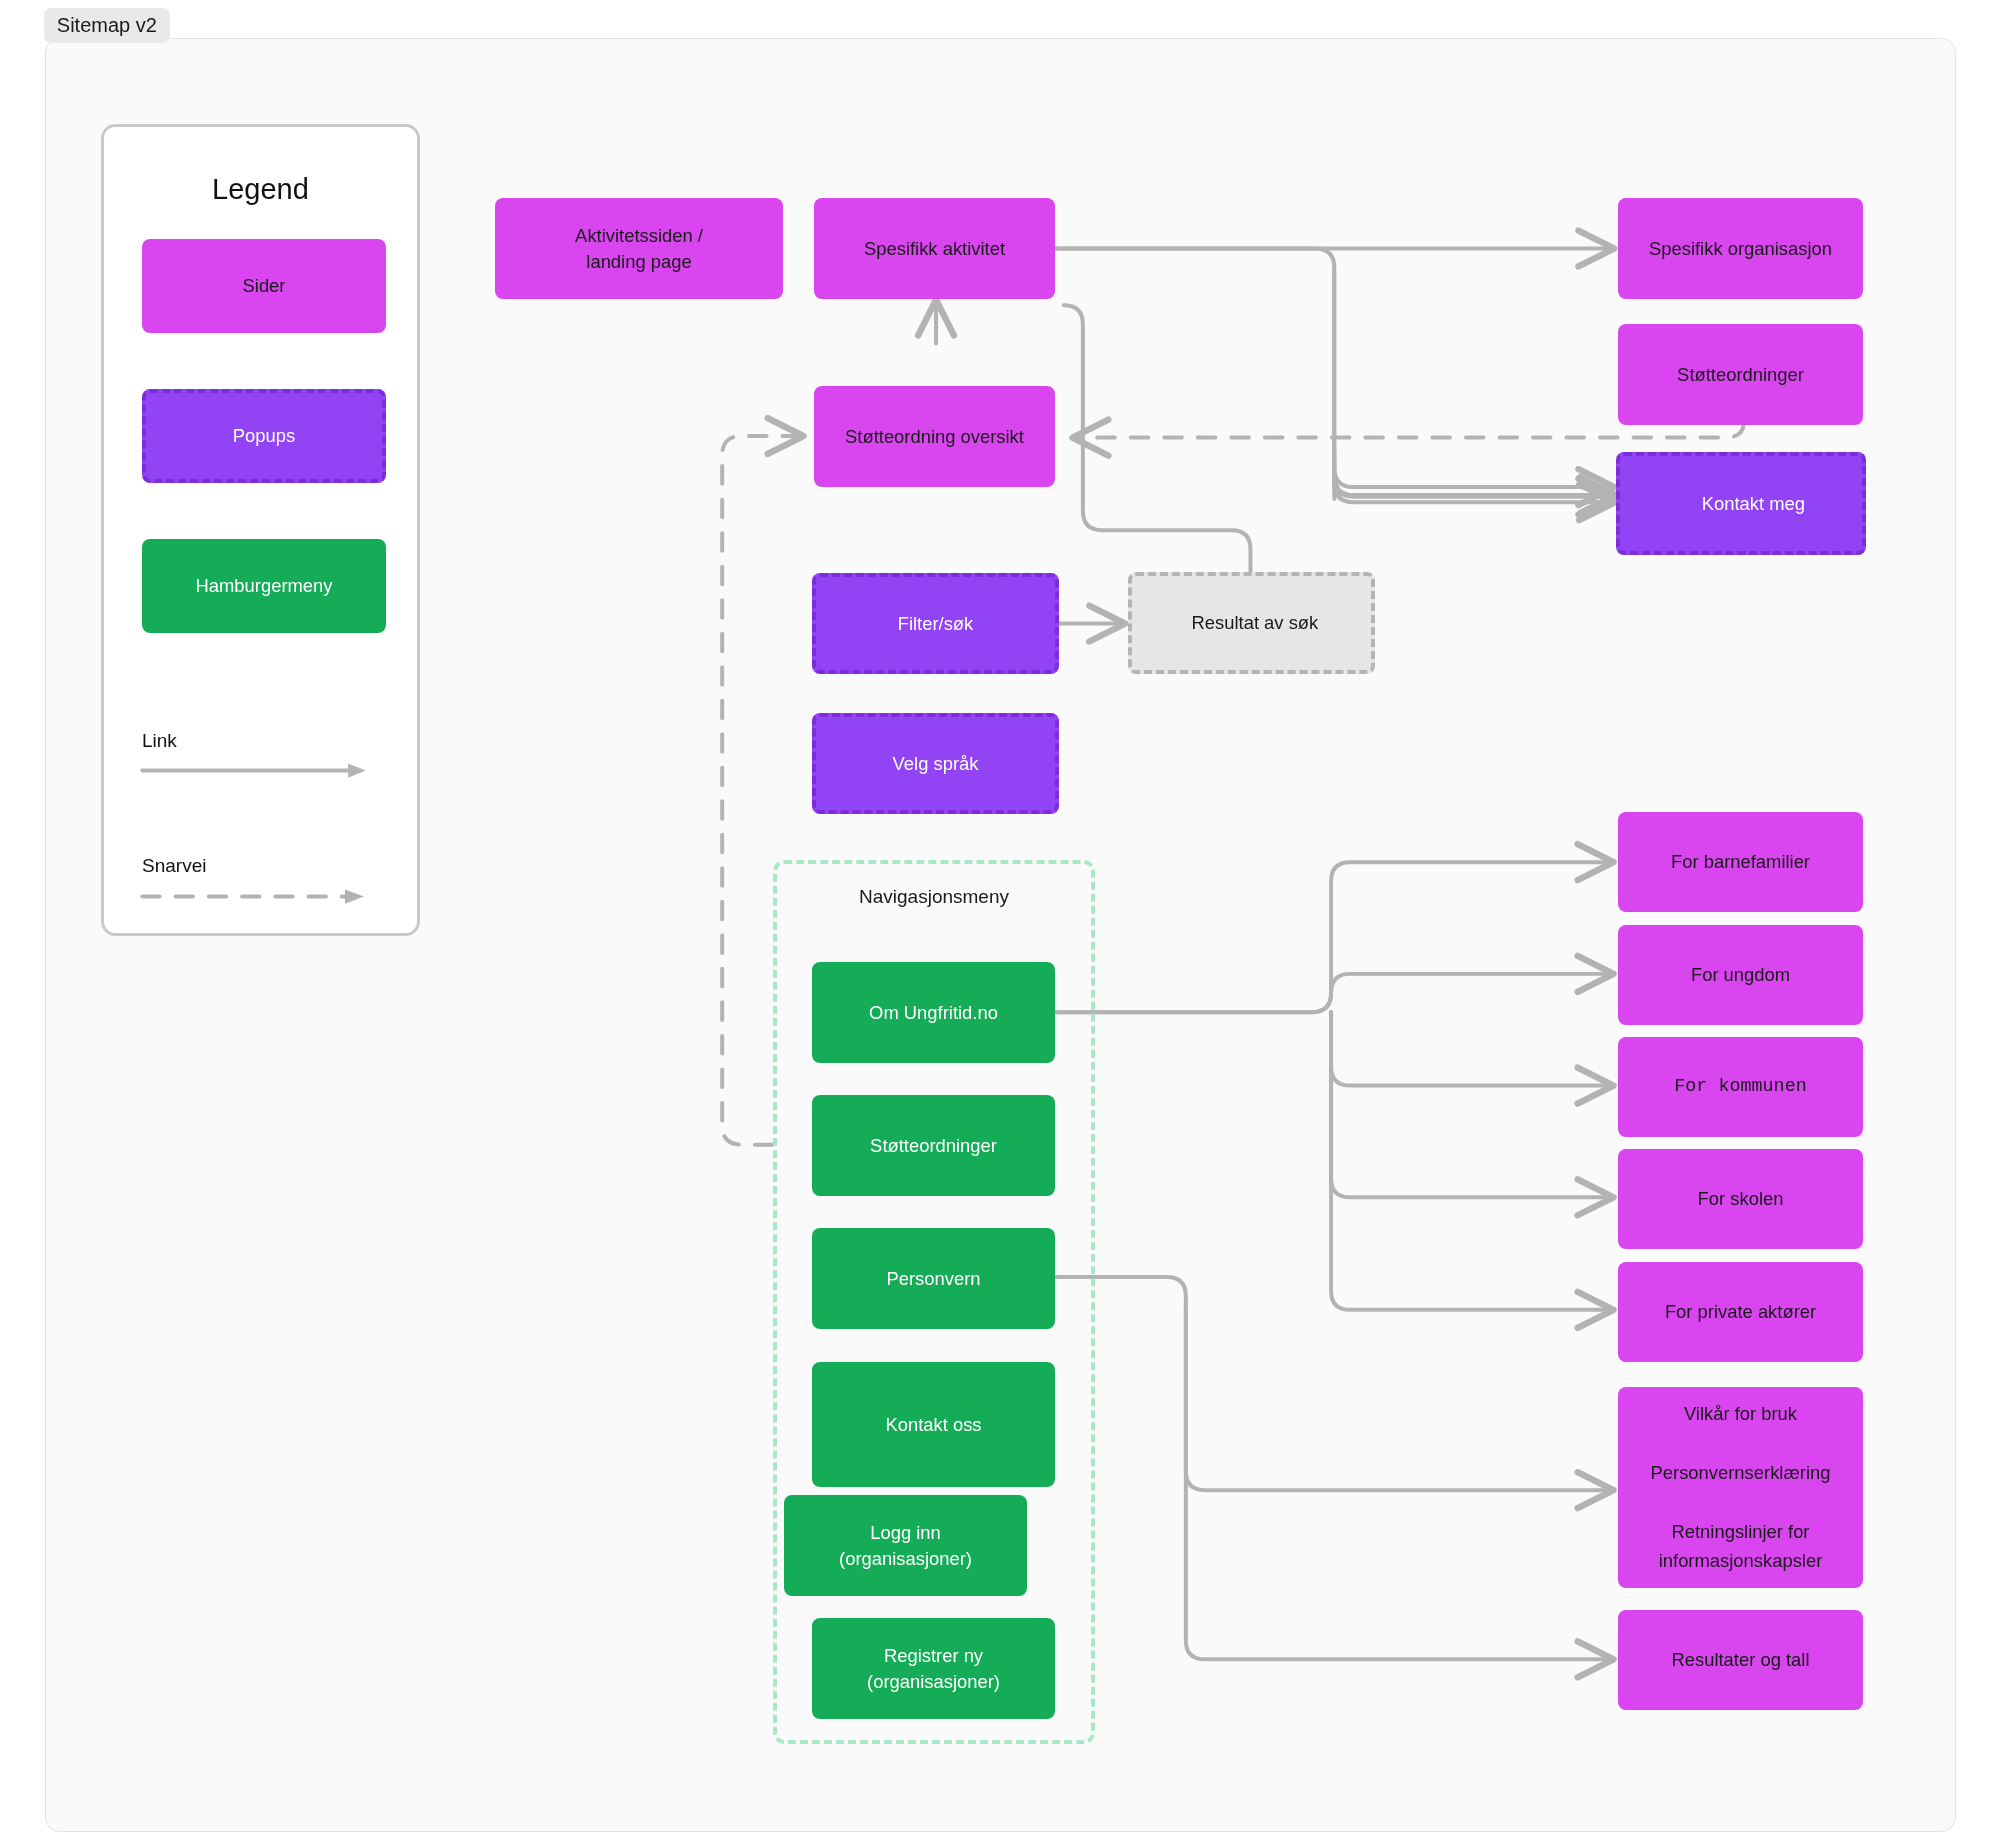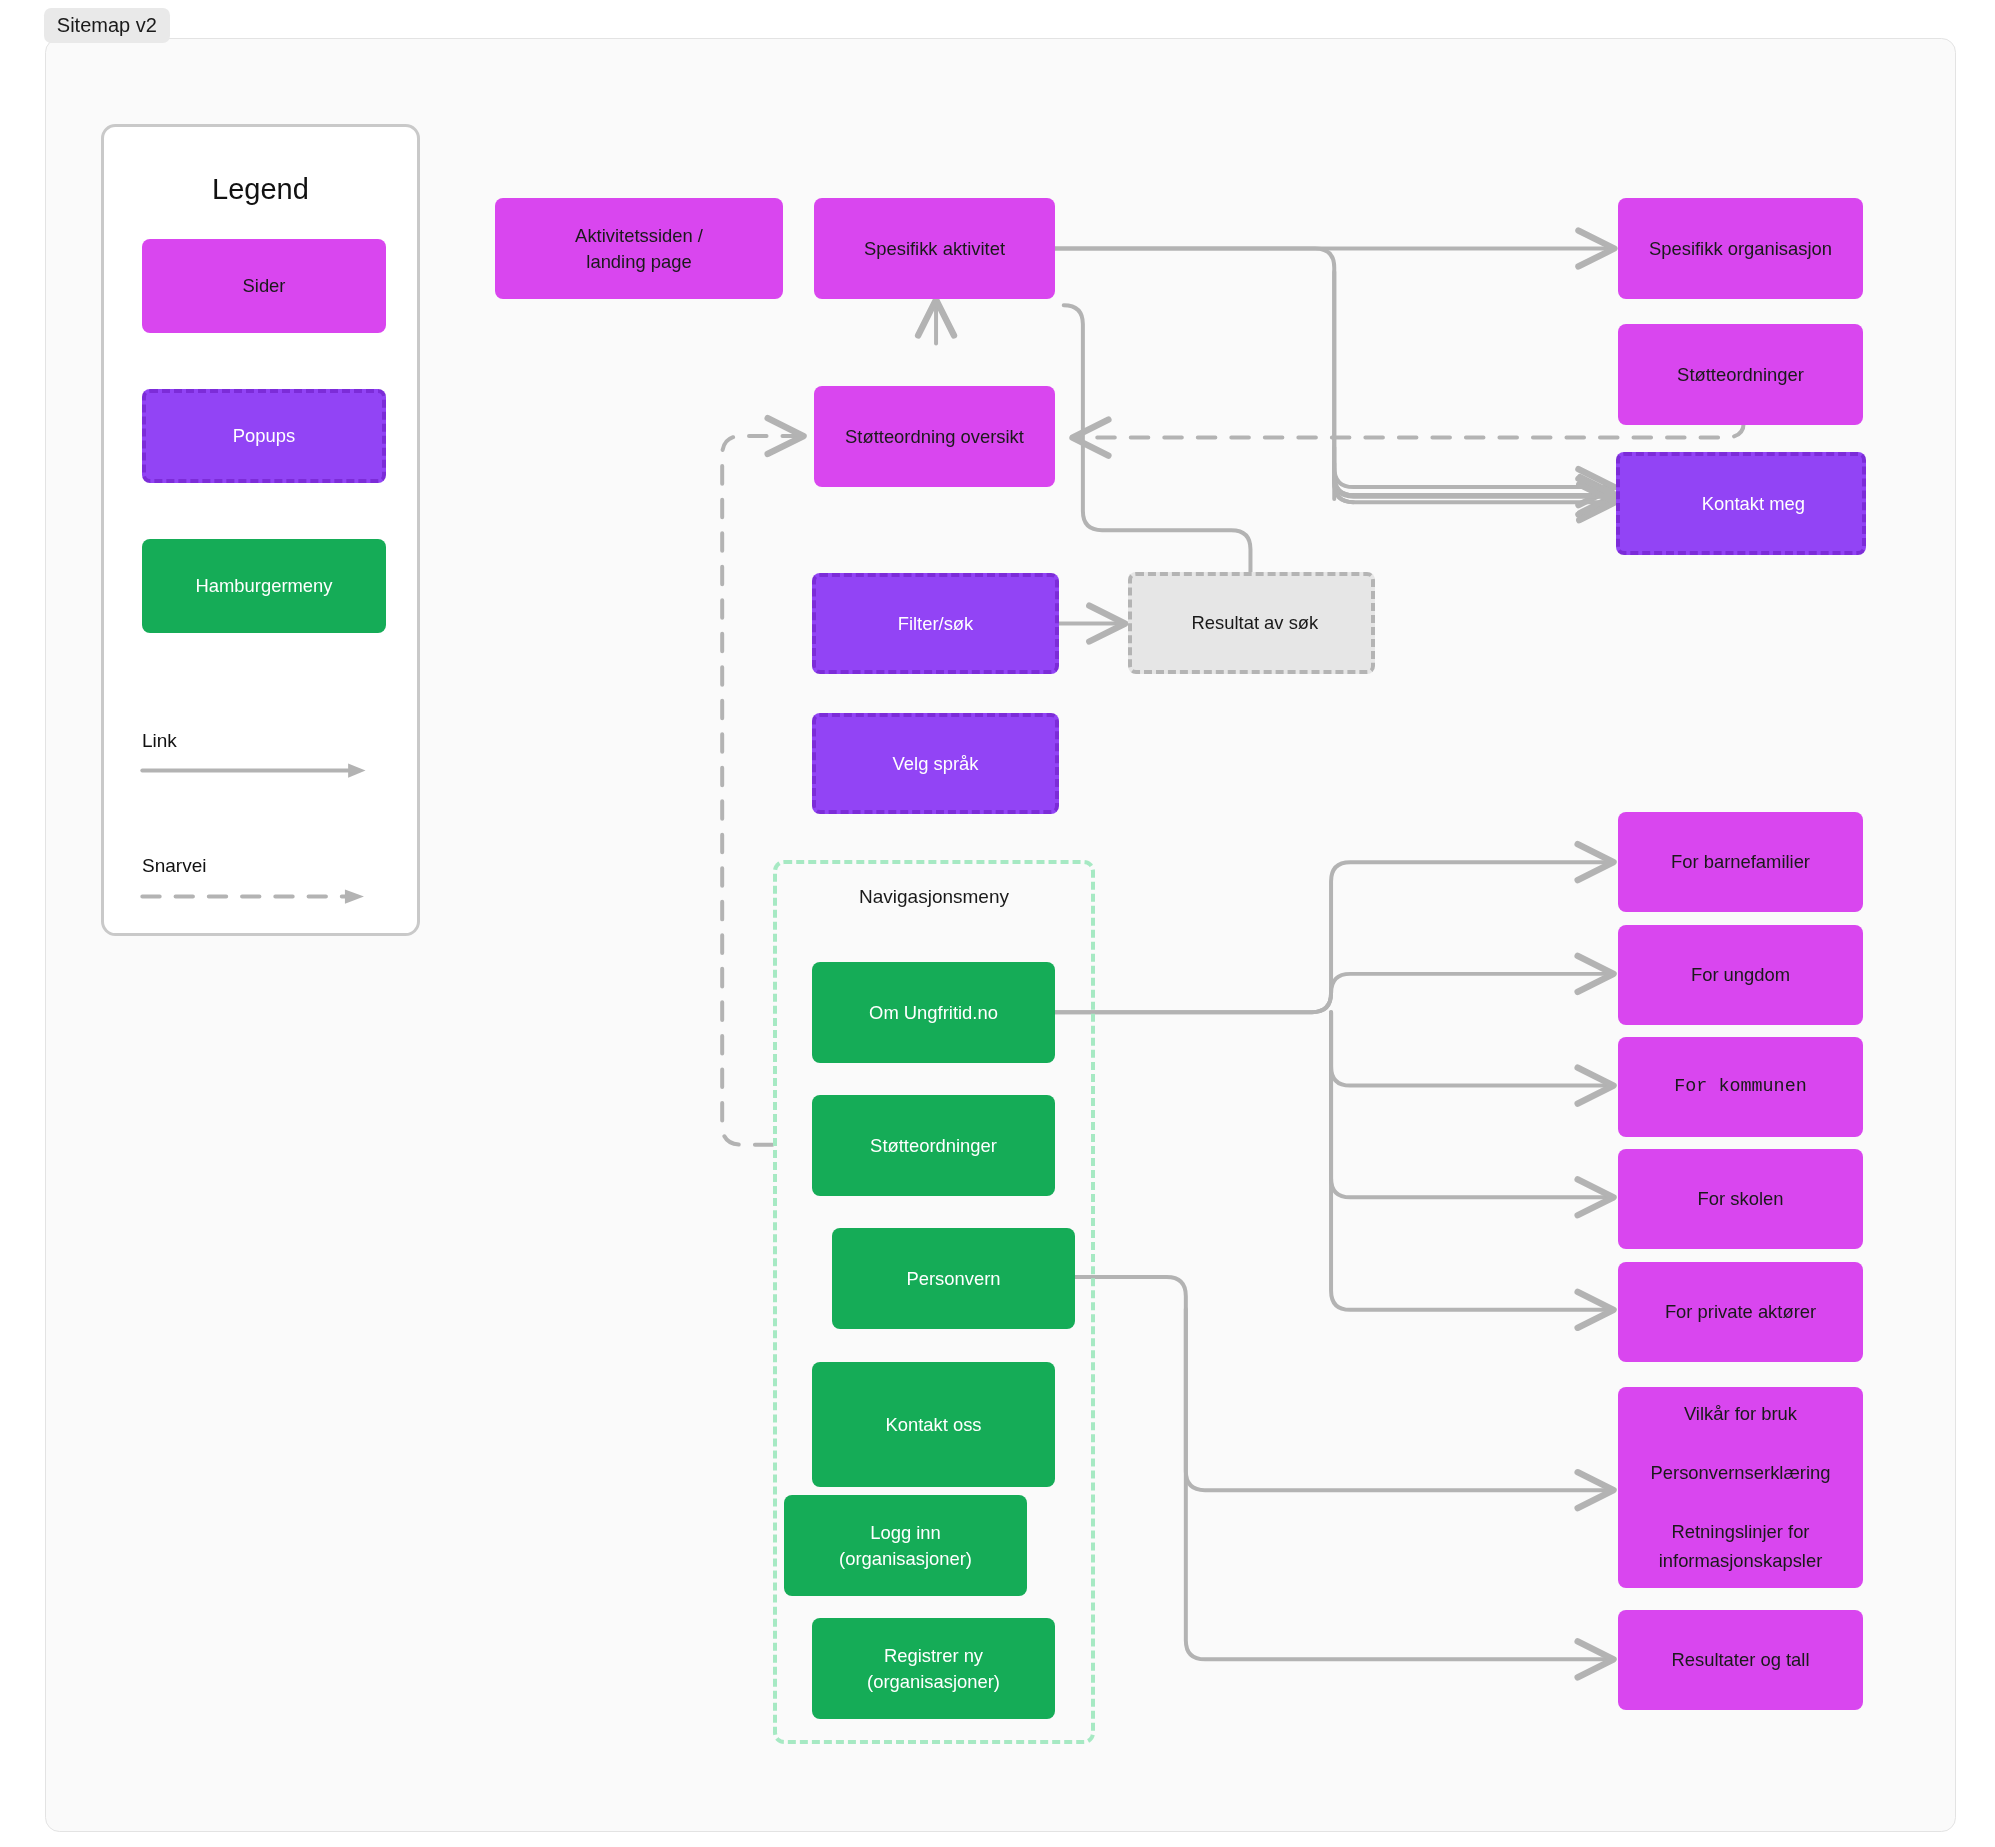--- a/index.html
+++ b/index.html
@@ -278,21 +278,21 @@
   </div>
 
   <div class="node n-green" style="left:812px; top:962px; width:243px; height:101px;">
     <span>Om Ungfritid.no</span>
   </div>
 
   <div class="node n-green" style="left:812px; top:1095px; width:243px; height:101px;">
     <span>Støtteordninger</span>
   </div>
 
-  <div class="node n-green" style="left:812px; top:1228px; width:243px; height:101px;margin-left:20px;">
+  <div class="node n-green" style="left:812px; top:1228px; width:243px; height:101px;">
     <span>Personvern</span>
   </div>
 
   <div class="node n-green" style="left:812px; top:1362px; width:243px; height:125px;">
     <span>Kontakt oss</span>
   </div>
 
   <div class="node n-green" style="left:784px; top:1495px; width:243px; height:101px;">
     <span style="white-space:pre-line;">Logg inn
 (organisasjoner)</span>

